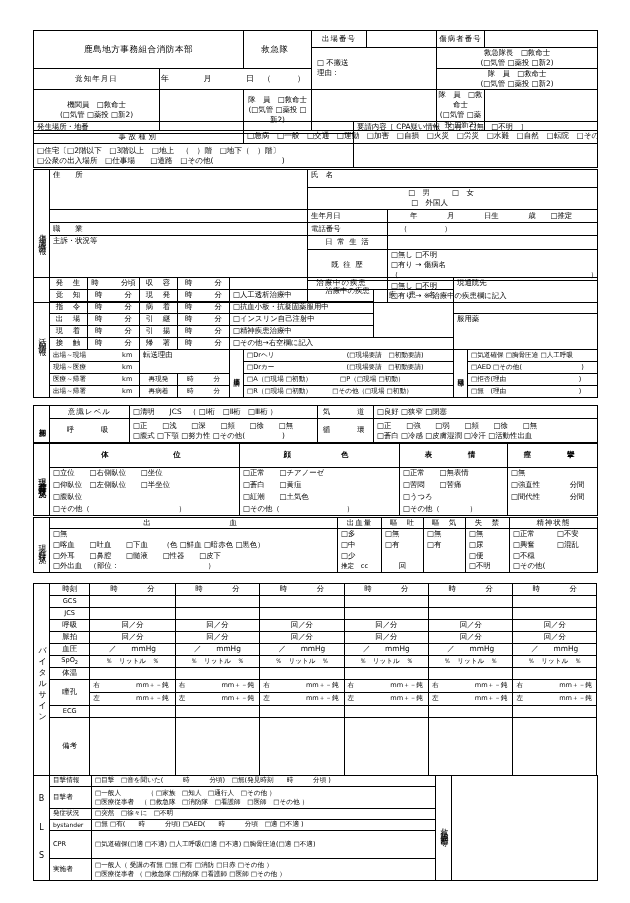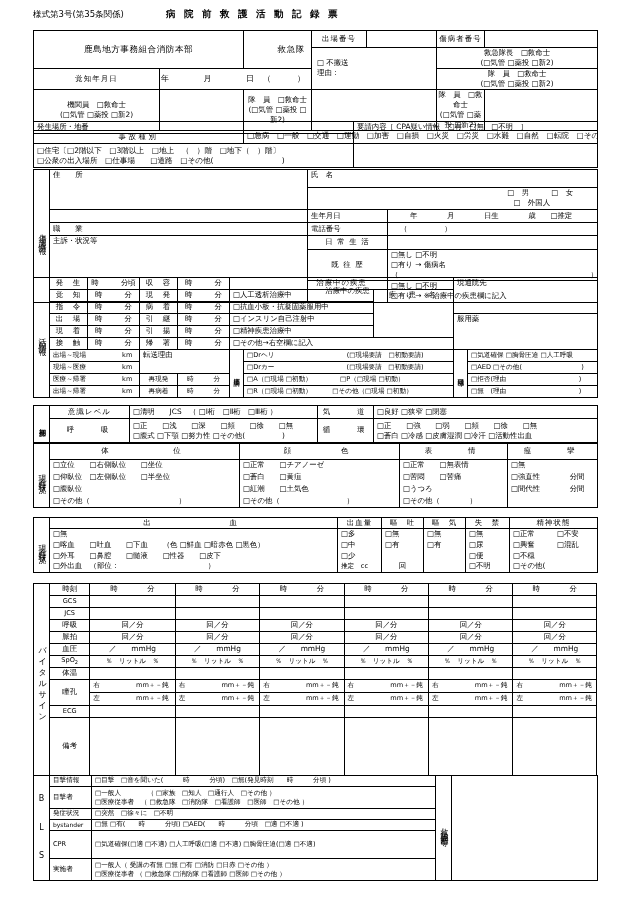--- a/index.html
+++ b/index.html
@@ -53,21 +53,21 @@
     left:33px;
     width:564px;
     border:1.6px solid #000;
   }
   .outer > tbody > tr > td{border:0.6px solid #000;}
   .nb{border:none !important;}
   .nbt{border-top:none !important;}
   .nbb{border-bottom:none !important;}
   .c{text-align:center;}
   .l{text-align:left;padding-left:3px;}
-  .r{text-align:right;padding-right:3px;}
+  .r{text-align:center;padding-right:3px;}
   .vert{
     writing-mode:vertical-rl;
     text-orientation:upright;
     letter-spacing:2px;
     text-align:center;
     line-height:1;
     padding:2px 0;
   }
   .vert-t{
     writing-mode:vertical-rl;
@@ -86,24 +86,20 @@
   .multi{white-space:normal;line-height:1.35;}
   .g16{display:inline-block;width:16px;}
   .g24{display:inline-block;width:24px;}
   .g34{display:inline-block;width:34px;}
 </style>
 </head>
 <body>
 
 <div id="page">
 
-  <div class="hdr">
-    <div class="form-no">様式第3号(第35条関係)</div>
-    <div class="doc-title">病 院 前 救 護 活 動 記 録 票</div>
-  </div>
 
   <table class="outer" style="top:30px;background:#fff;">
     <colgroup>
       <col style="width:126px">
         <col style="width:84px">
         <col style="width:68px">
       <col style="width:55px">
         <col style="width:70px">
       <col style="width:48px">
         <col style="width:113px">
@@ -407,21 +403,21 @@
 
   <table class="outer" style="top:443px;">
     <colgroup>
       <col style="width:16px">
       <col style="width:190px">
         <col style="width:160px">
       <col style="width:108px">
         <col style="width:90px">
     </colgroup>
     <tbody>
-      <tr style="height:16px;">
+      <tr style="height:24px;font-weight:bold;">
         <td rowspan="9" class="vert" style="font-size:8px;letter-spacing:3px;">現着時状況</td>
         <td class="c sp4">体　　　　位</td>
         <td class="c sp4">顔　　　色</td>
         <td class="c sp4">表　　情</td>
         <td class="c sp4">痙　　攣</td>
       </tr>
       <tr style="height:12px;">
         <td class="l nbb">□立位　　□右側臥位　　□坐位</td>
         <td class="l nbb">□正常　　□チアノーゼ</td>
         <td class="l nbb">□正常　　□無表情</td>

